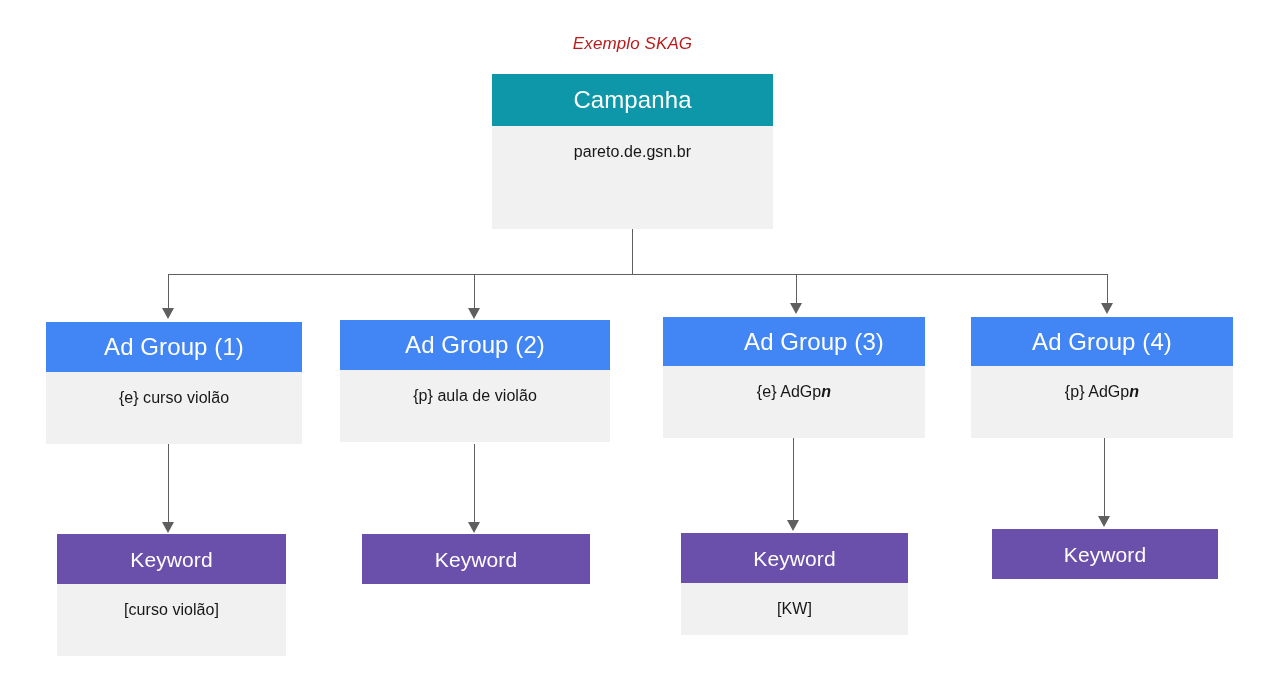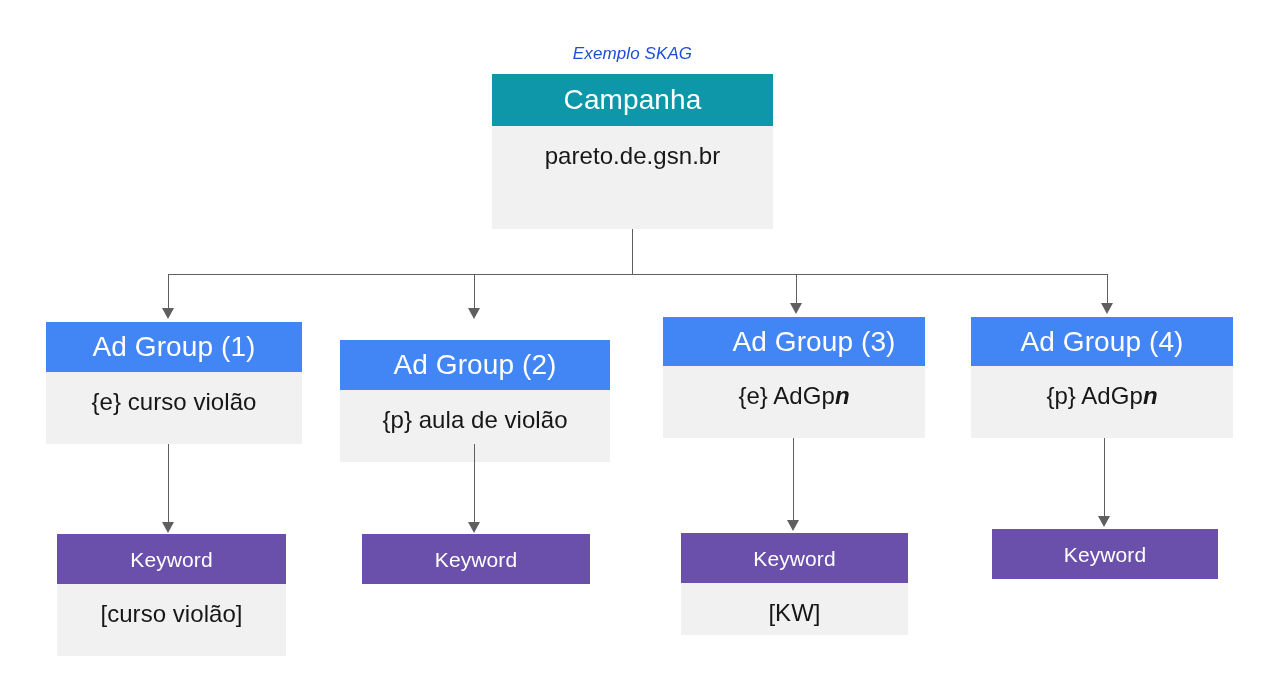--- a/index.html
+++ b/index.html
@@ -16,53 +16,53 @@
     width: 1277px;
     height: 677px;
     background: #ffffff;
     overflow: hidden;
   }
 
   
   .diagram-title {
     position: absolute;
     left: 0;
-    top: 44px;
+    top: 34px;
     width: 1265px;
     text-align: center;
     font-style: italic;
     font-size: 17px;
-    color: #1d4ed8;
+    color: #b91c1c;
     letter-spacing: 0.1px;
   }
 
   
   .node {
     position: absolute;
     box-sizing: border-box;
   }
   .node-header {
     box-sizing: border-box;
     width: 100%;
     color: #ffffff;
     text-align: center;
-    font-size: 28px;
+    font-size: 24px;
     line-height: 1;
     display: flex;
     align-items: center;
     justify-content: center;
     letter-spacing: 0.1px;
   }
   .node-body {
     box-sizing: border-box;
     width: 100%;
     background: #f1f1f1;
     color: #171717;
     text-align: center;
-    font-size: 24px;
+    font-size: 16px;
     line-height: 1;
     display: flex;
     align-items: flex-start;
     justify-content: center;
     padding-top: 18px;
     letter-spacing: 0.05px;
   }
   .node-body i {
     font-style: italic;
     font-weight: bold;
@@ -117,21 +117,21 @@
   <div class="conn vline" style="left:1107px; top:274px; height:31px;"></div>
   <div class="arrow" style="left:1101px; top:303px;"></div>
 
   <div class="node" style="left:34px; top:322px; width:268px; height:122px;padding-left:12px;">
     <div class="node-header hdr-adgroup" style="height:50px;">Ad Group (1)</div>
     <div class="node-body" style="height:72px;">
       <span>{e} curso violão</span>
     </div>
   </div>
 
-  <div class="node" style="left:340px; top:340px; width:270px; height:122px;">
+  <div class="node" style="left:340px; top:320px; width:270px; height:122px;">
     <div class="node-header hdr-adgroup" style="height:50px;">Ad Group (2)</div>
     <div class="node-body" style="height:72px;">
       <span>{p} aula de violão</span>
     </div>
   </div>
 
   <div class="node" style="left:663px; top:317px; width:262px; height:121px;">
     <div class="node-header hdr-adgroup" style="height:49px;padding-left:40px;">Ad Group (3)</div>
     <div class="node-body" style="height:72px;">
       <span>{e} AdGp</span>

